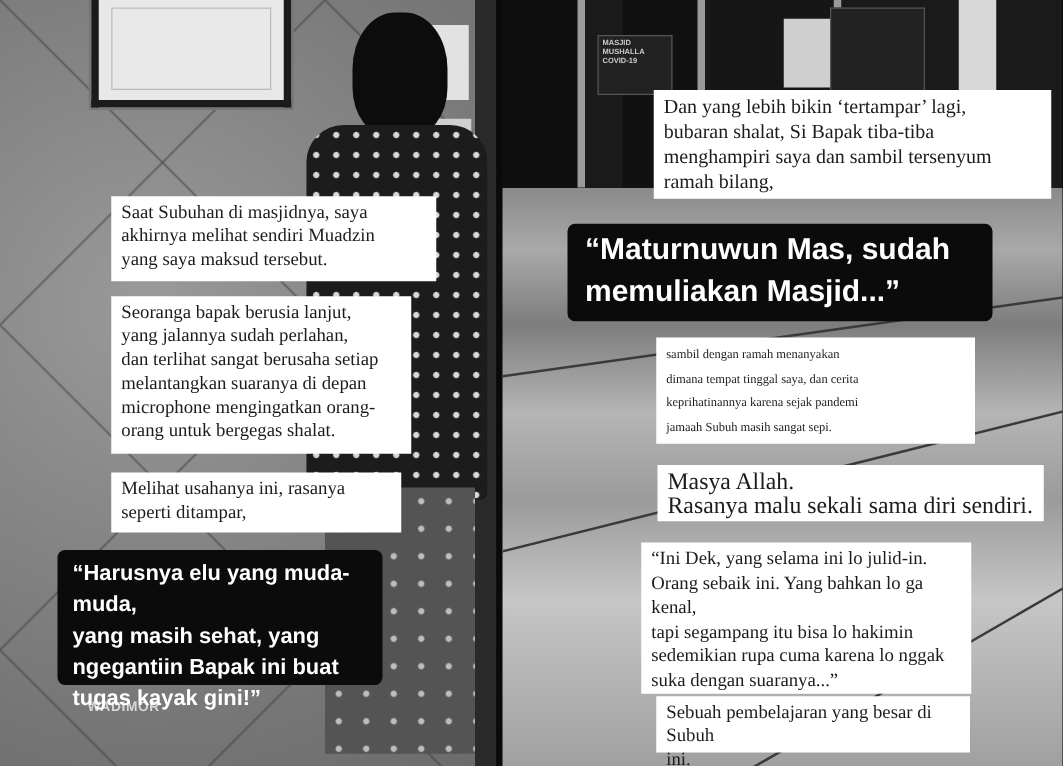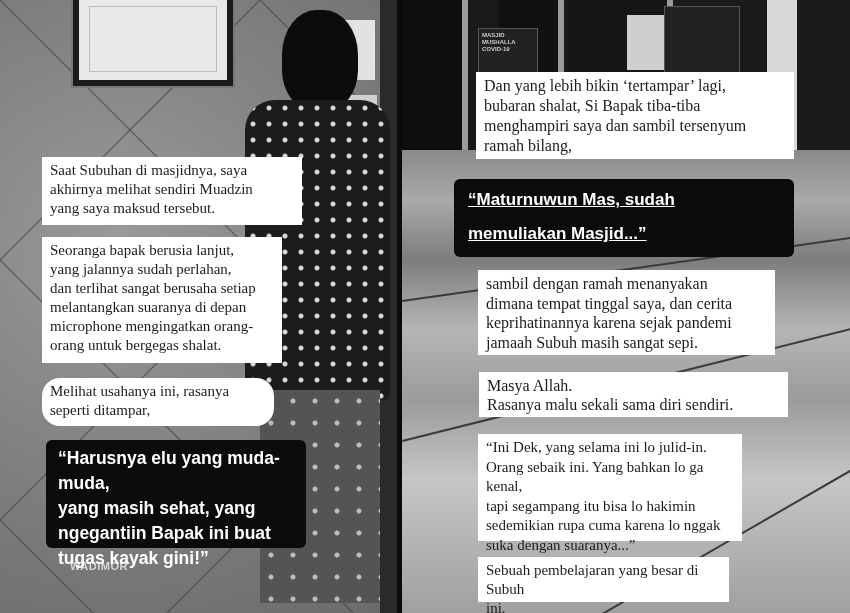--- a/index.html
+++ b/index.html
@@ -29,21 +29,21 @@
   .sarong-label{position:absolute;left:70px;top:560px;color:#d8d8d8;font-family:"Liberation Sans",sans-serif;font-weight:bold;font-size:11px;letter-spacing:.5px;}
   .wall-box{position:absolute;left:335px;top:20px;width:40px;height:60px;background:#e2e2e2;}
   .switch{position:absolute;left:335px;top:95px;width:42px;height:20px;background:#d0d0d0;}
   .pillar{position:absolute;left:380px;top:0;width:17px;height:613px;background:#2a2a2a;}
   
   .win{position:absolute;top:0;height:150px;background:#0e0e0e;border-right:6px solid #9a9a9a;}
   .poster{position:absolute;background:#222;border:1px solid #555;color:#ccc;font-family:"Liberation Sans",sans-serif;font-size:6px;font-weight:bold;padding:3px;line-height:7px;}
   .floorline{position:absolute;height:2px;background:#3a3a3a;transform-origin:0 0;}
 
   
-  .wbox{position:absolute;background:#fff;color:#1c1c1c;font-family:"Liberation Serif","DejaVu Serif",serif;font-size:15px;line-height:19px;padding:4px 8px 4px 8px;box-sizing:border-box;white-space:pre-line;}
+  .wbox{position:absolute;background:#fff;color:#1c1c1c;font-family:"Liberation Serif","DejaVu Serif",serif;font-size:15px;line-height:19px;padding:4px 8px 4px 8px;box-sizing:border-box;white-space:pre-line;margin-left:47px;}
   .bbox{position:absolute;background:#0b0b0b;color:#fff;font-family:"Liberation Sans","DejaVu Sans",sans-serif;font-weight:bold;border-radius:6px;padding:4px 12px;box-sizing:border-box;white-space:pre-line;}
 </style>
 </head>
 <body>
 
 <div class="panel" id="left">
   <div class="frame">
       <div class="frame-inner"></div>
     </div>
   <div class="wall-box"></div>
@@ -58,21 +58,21 @@
 
   <div class="wbox" style="left:42px;top:157px;width:260px;height:68px;">Saat Subuhan di masjidnya, saya
 akhirnya melihat sendiri Muadzin
 yang saya maksud tersebut.</div>
   <div class="wbox" style="left:42px;top:237px;width:240px;height:126px;">Seoranga bapak berusia lanjut,
 yang jalannya sudah perlahan,
 dan terlihat sangat berusaha setiap
 melantangkan suaranya di depan
 microphone mengingatkan orang-
 orang untuk bergegas shalat.</div>
-  <div class="wbox" style="left:42px;top:378px;width:232px;height:48px;border-radius:18px;">Melihat usahanya ini, rasanya
+  <div class="wbox" style="left:42px;top:378px;width:232px;height:48px;">Melihat usahanya ini, rasanya
 seperti ditampar,</div>
   <div class="bbox" style="left:46px;top:440px;width:260px;height:108px;font-size:17.5px;line-height:25px;padding:6px 12px;">“Harusnya elu yang muda-muda,
 yang masih sehat, yang
 ngegantiin  Bapak ini buat
 tugas kayak gini!”</div>
 </div>
 
 <div class="divider"></div>
 
 <div class="panel" id="right">
@@ -86,28 +86,28 @@
   <div class="poster" style="left:262px;top:6px;width:68px;height:60px;"></div>
   <div style="position:absolute;left:365px;top:0;width:30px;height:150px;background:#d8d8d8;"></div>
   <div class="floorline" style="left:0;top:300px;width:460px;transform:rotate(-8deg);"></div>
   <div class="floorline" style="left:0;top:440px;width:480px;transform:rotate(-14deg);"></div>
   <div class="floorline" style="left:200px;top:613px;width:300px;transform:rotate(-30deg);"></div>
 
   <div class="wbox" style="left:74px;top:72px;width:318px;height:87px;font-size:16px;line-height:20px;">Dan yang lebih bikin ‘tertampar’ lagi,
 bubaran shalat, Si Bapak tiba-tiba
 menghampiri saya dan sambil tersenyum
 ramah bilang,</div>
-  <div class="bbox" style="left:52px;top:179px;width:340px;height:78px;font-size:17px;line-height:34px;padding:4px 14px;text-decoration:underline;">“Maturnuwun Mas, sudah
+  <div class="bbox" style="left:52px;top:179px;width:340px;height:78px;font-size:24px;line-height:34px;padding:4px 14px;">“Maturnuwun Mas, sudah
 memuliakan Masjid...”</div>
-  <div class="wbox" style="left:76px;top:270px;width:297px;height:85px;font-size:16px;line-height:19.5px;">sambil dengan ramah menanyakan
+  <div class="wbox" style="left:76px;top:270px;width:255px;height:85px;font-size:10px;line-height:19.5px;">sambil dengan ramah menanyakan
 dimana tempat tinggal saya, dan cerita
 keprihatinannya karena sejak pandemi
 jamaah Subuh masih sangat sepi.</div>
-  <div class="wbox" style="left:77px;top:372px;width:309px;height:45px;font-size:16px;line-height:19px;">Masya Allah.
+  <div class="wbox" style="left:77px;top:372px;width:309px;height:45px;font-size:19px;line-height:19px;">Masya Allah.
 Rasanya malu sekali sama diri sendiri.</div>
-  <div class="wbox" style="left:76px;top:434px;width:264px;height:107px;font-size:15px;line-height:19.5px;">“Ini Dek, yang selama ini lo julid-in.
+  <div class="wbox" style="left:64px;top:434px;width:264px;height:121px;font-size:15px;line-height:19.5px;">“Ini Dek, yang selama ini lo julid-in.
 Orang sebaik ini. Yang bahkan lo ga kenal,
 tapi segampang itu bisa lo hakimin
 sedemikian rupa cuma karena lo nggak
 suka dengan suaranya...”</div>
   <div class="wbox" style="left:76px;top:557px;width:251px;height:45px;font-size:15px;line-height:19px;">Sebuah pembelajaran yang besar di Subuh
 ini.</div>
 </div>
 
 </body></html>

